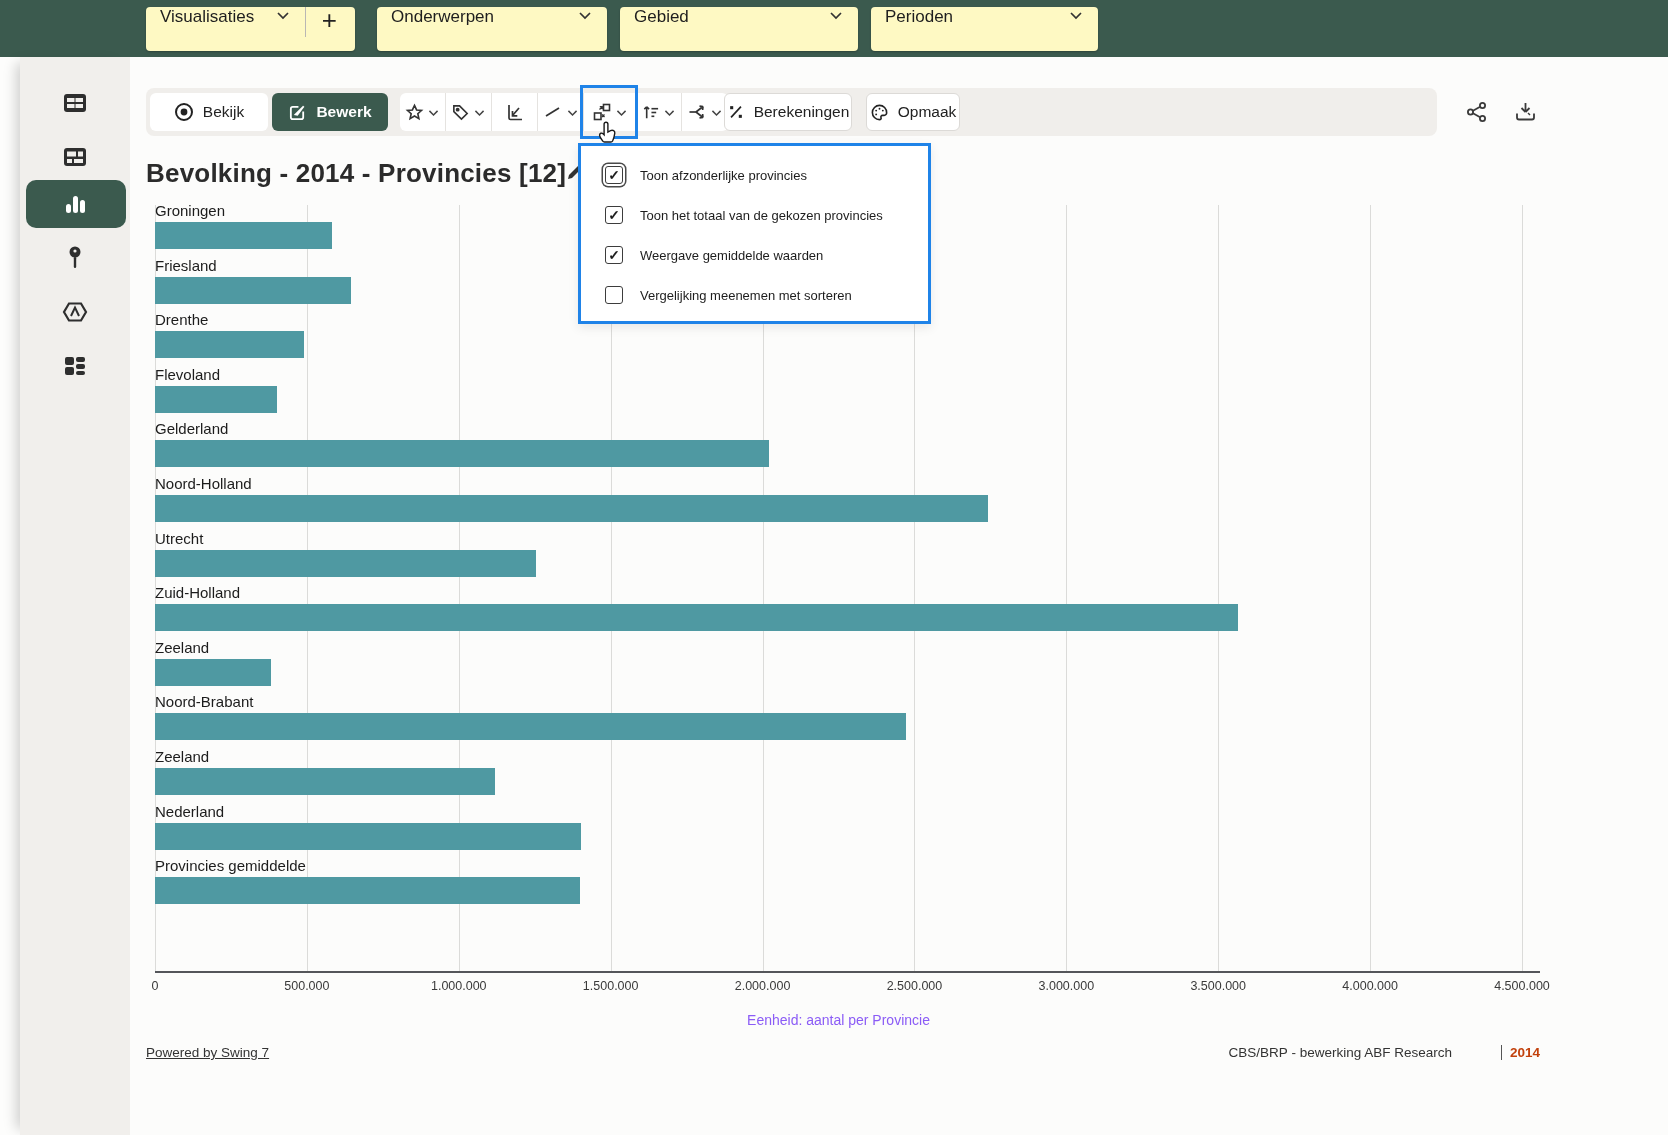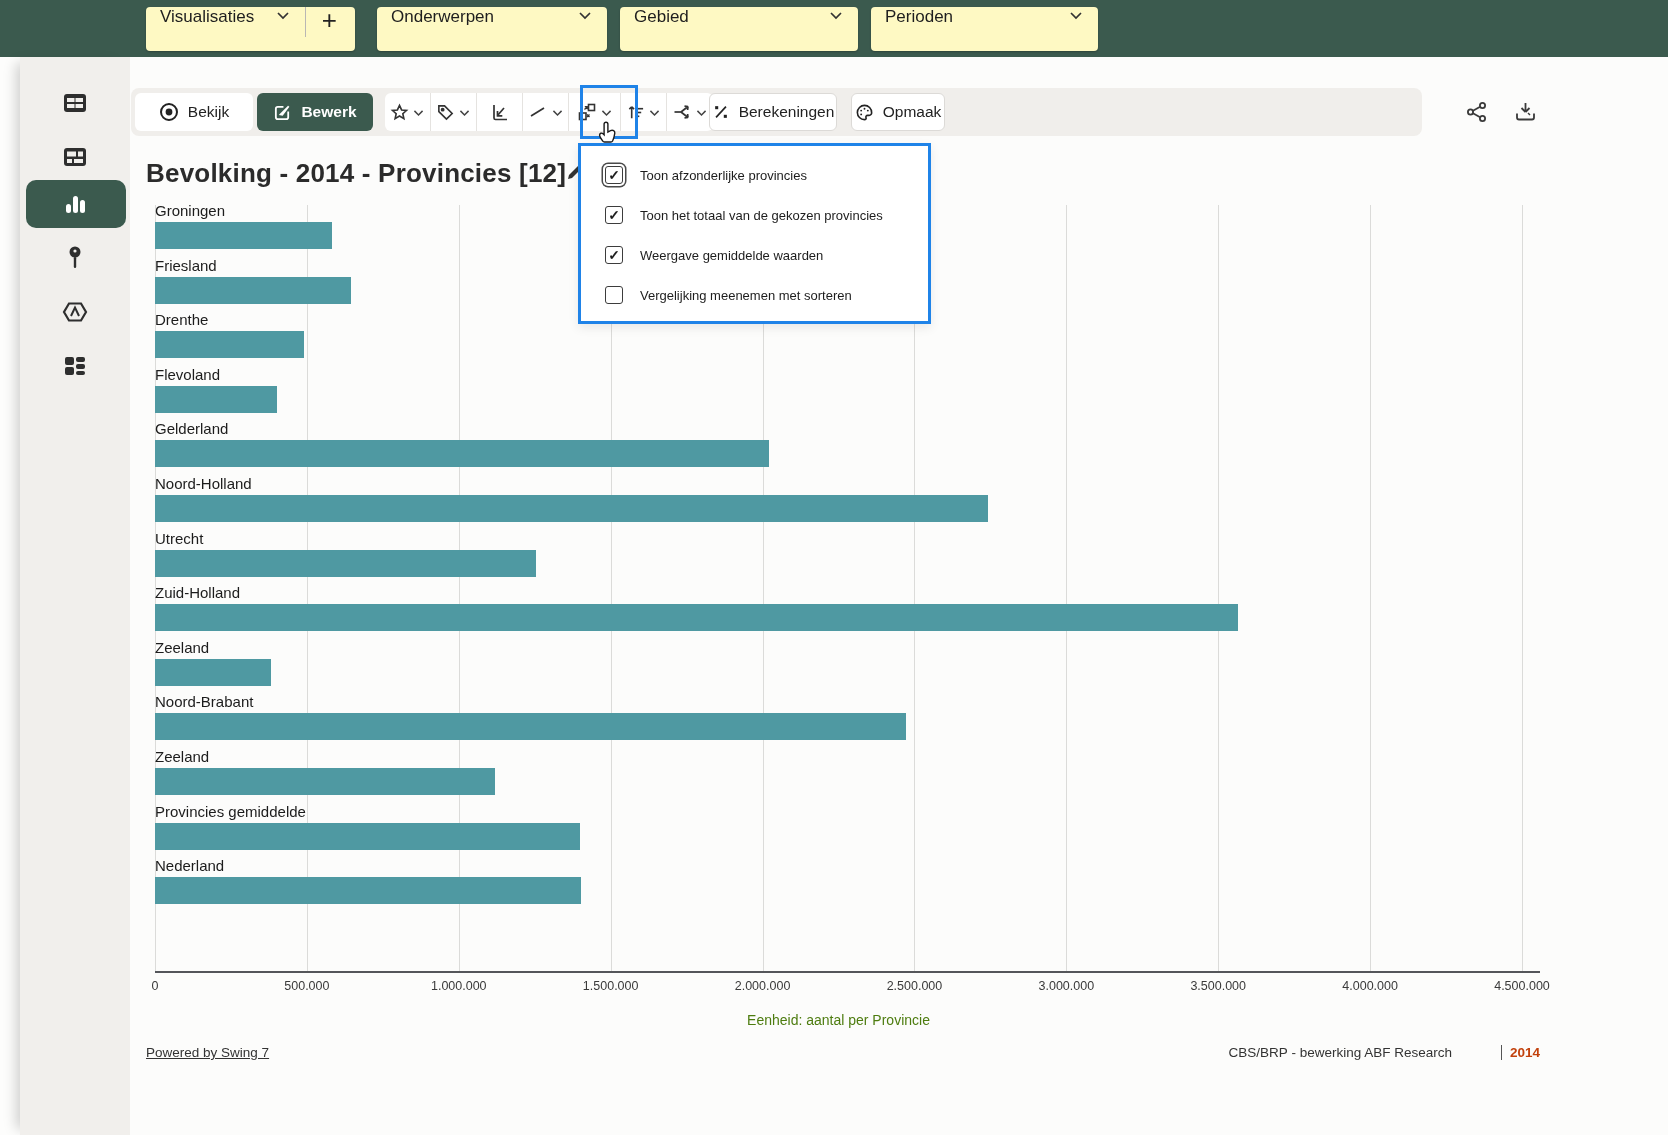--- a/index.html
+++ b/index.html
@@ -22,21 +22,21 @@
 
   
   .sidebar { position:absolute; left:20px; top:57px; width:110px; height:1078px; background:#F1EFEC; box-shadow:-10px 0 12px -6px rgba(0,0,0,.18); }
   .side-icon { position:absolute; left:55px; width:40px; height:40px; margin-left:-20px; display:flex; align-items:center; justify-content:center; cursor:pointer; }
   .side-active { position:absolute; left:6px; top:123px; width:100px; height:48px; background:#3B5A4E; border-radius:10px; }
 
   
   .main { position:absolute; left:130px; top:57px; width:1538px; height:1078px; background:#FCFCFB; }
 
   
-  .toolbar { position:absolute; left:1px; top:31px; width:1291px; height:48px; background:#F0EEEB; border-radius:8px; }
+  .toolbar { position:absolute; left:16px; top:31px; width:1291px; height:48px; background:#F0EEEB; border-radius:8px; }
   .btn { position:absolute; top:5px; height:38px; display:flex; align-items:center; justify-content:center; gap:9px; border-radius:6px; font-size:15.5px; color:#222; background:#fff; cursor:pointer; }
   .btn-bekijk { left:4px; width:118px; }
   .btn-bewerk { left:126px; width:116px; background:#3B5A4E; color:#fff; font-weight:700; }
   .icon-group { position:absolute; left:254px; top:5px; height:38px; background:#fff; border-radius:6px; display:flex; }
   .tool-cell { width:46px; height:38px; display:flex; align-items:center; justify-content:center; gap:3px; border-right:1px solid #E5E3E0; cursor:pointer; }
   .tool-cell:last-child { border-right:none; }
   .tool-cell .chev { width:13px; height:13px; }
   .btn-berekeningen { left:578px; width:128px; border:1px solid #DCDAD7; }
   .btn-opmaak { left:720px; width:94px; border:1px solid #DCDAD7; }
   .top-actions { position:absolute; top:43px; right:130px; display:flex; gap:24px; }
@@ -61,21 +61,21 @@
   .chart { position:absolute; left:25px; top:142px; width:1367px; height:829px; }
   .gridlines { position:absolute; left:0; top:6px; width:100%; height:766px; z-index:1; }
   .gridline { position:absolute; top:0; width:1px; height:100%; background:#DBDBD9; }
   .chart-rows { position:absolute; left:0; top:0; width:100%; z-index:2; }
   .crow { height:54.6px; }
   .crow-label { font-size:15px; line-height:21px; color:#1c1c1c; padding-top:1px; white-space:nowrap; }
   .crow-bar { height:27px; margin-top:1px; }
   .x-axis-line { position:absolute; left:0; top:772px; width:1385px; height:2px; background:#54565A; z-index:3; }
   .x-axis-ticks { position:absolute; left:0; top:780px; width:100%; height:18px; z-index:3; }
   .tick { position:absolute; transform:translateX(-50%); font-size:12.5px; color:#3a3a3a; white-space:nowrap; }
-  .unit-label { position:absolute; left:25px; top:955px; width:1367px; text-align:center; font-size:14px; color:#4d7c0f; }
+  .unit-label { position:absolute; left:25px; top:955px; width:1367px; text-align:center; font-size:14px; color:#8b5cf6; }
 
   
   .footer-left { position:absolute; left:16px; top:988px; font-size:13.5px; color:#333; text-decoration:underline; cursor:pointer; }
   .footer-right { position:absolute; right:128px; top:988px; font-size:13.5px; color:#333; display:flex; align-items:center;gap:41px; }
   .footer-year { font-weight:700; color:#c2410c; border-left:1.5px solid #555; padding-left:8px; margin-left:8px; }
 
   svg { display:block; }
 </style>
 </head>
 <body>
@@ -352,26 +352,26 @@
           </div>
           <div class="crow">
             <div class="crow-label">Noord-Brabant</div>
             <div class="crow-bar" style="width: 54.9111%; background: rgb(79, 153, 162);"></div>
           </div>
           <div class="crow">
             <div class="crow-label">Zeeland</div>
             <div class="crow-bar" style="width: 24.8889%; background: rgb(79, 153, 162);"></div>
           </div>
           <div class="crow">
+            <div class="crow-label">Nederland</div>
+            <div class="crow-bar" style="width: 31.1556%; background: rgb(79, 153, 162);"></div>
+          </div>
+          <div class="crow">
             <div class="crow-label">Provincies gemiddelde</div>
             <div class="crow-bar" style="width: 31.0889%; background: rgb(79, 153, 162);"></div>
-          </div>
-          <div class="crow">
-            <div class="crow-label">Nederland</div>
-            <div class="crow-bar" style="width: 31.1556%; background: rgb(79, 153, 162);"></div>
           </div>
         </div>
       <div class="x-axis-line"></div>
       <div class="x-axis-ticks">
           <span class="tick" style="left: 0%;">0</span>
           <span class="tick" style="left: 11.1111%;">500.000</span>
           <span class="tick" style="left: 22.2222%;">1.000.000</span>
           <span class="tick" style="left: 33.3333%;">1.500.000</span>
           <span class="tick" style="left: 44.4444%;">2.000.000</span>
           <span class="tick" style="left: 55.5556%;">2.500.000</span>

